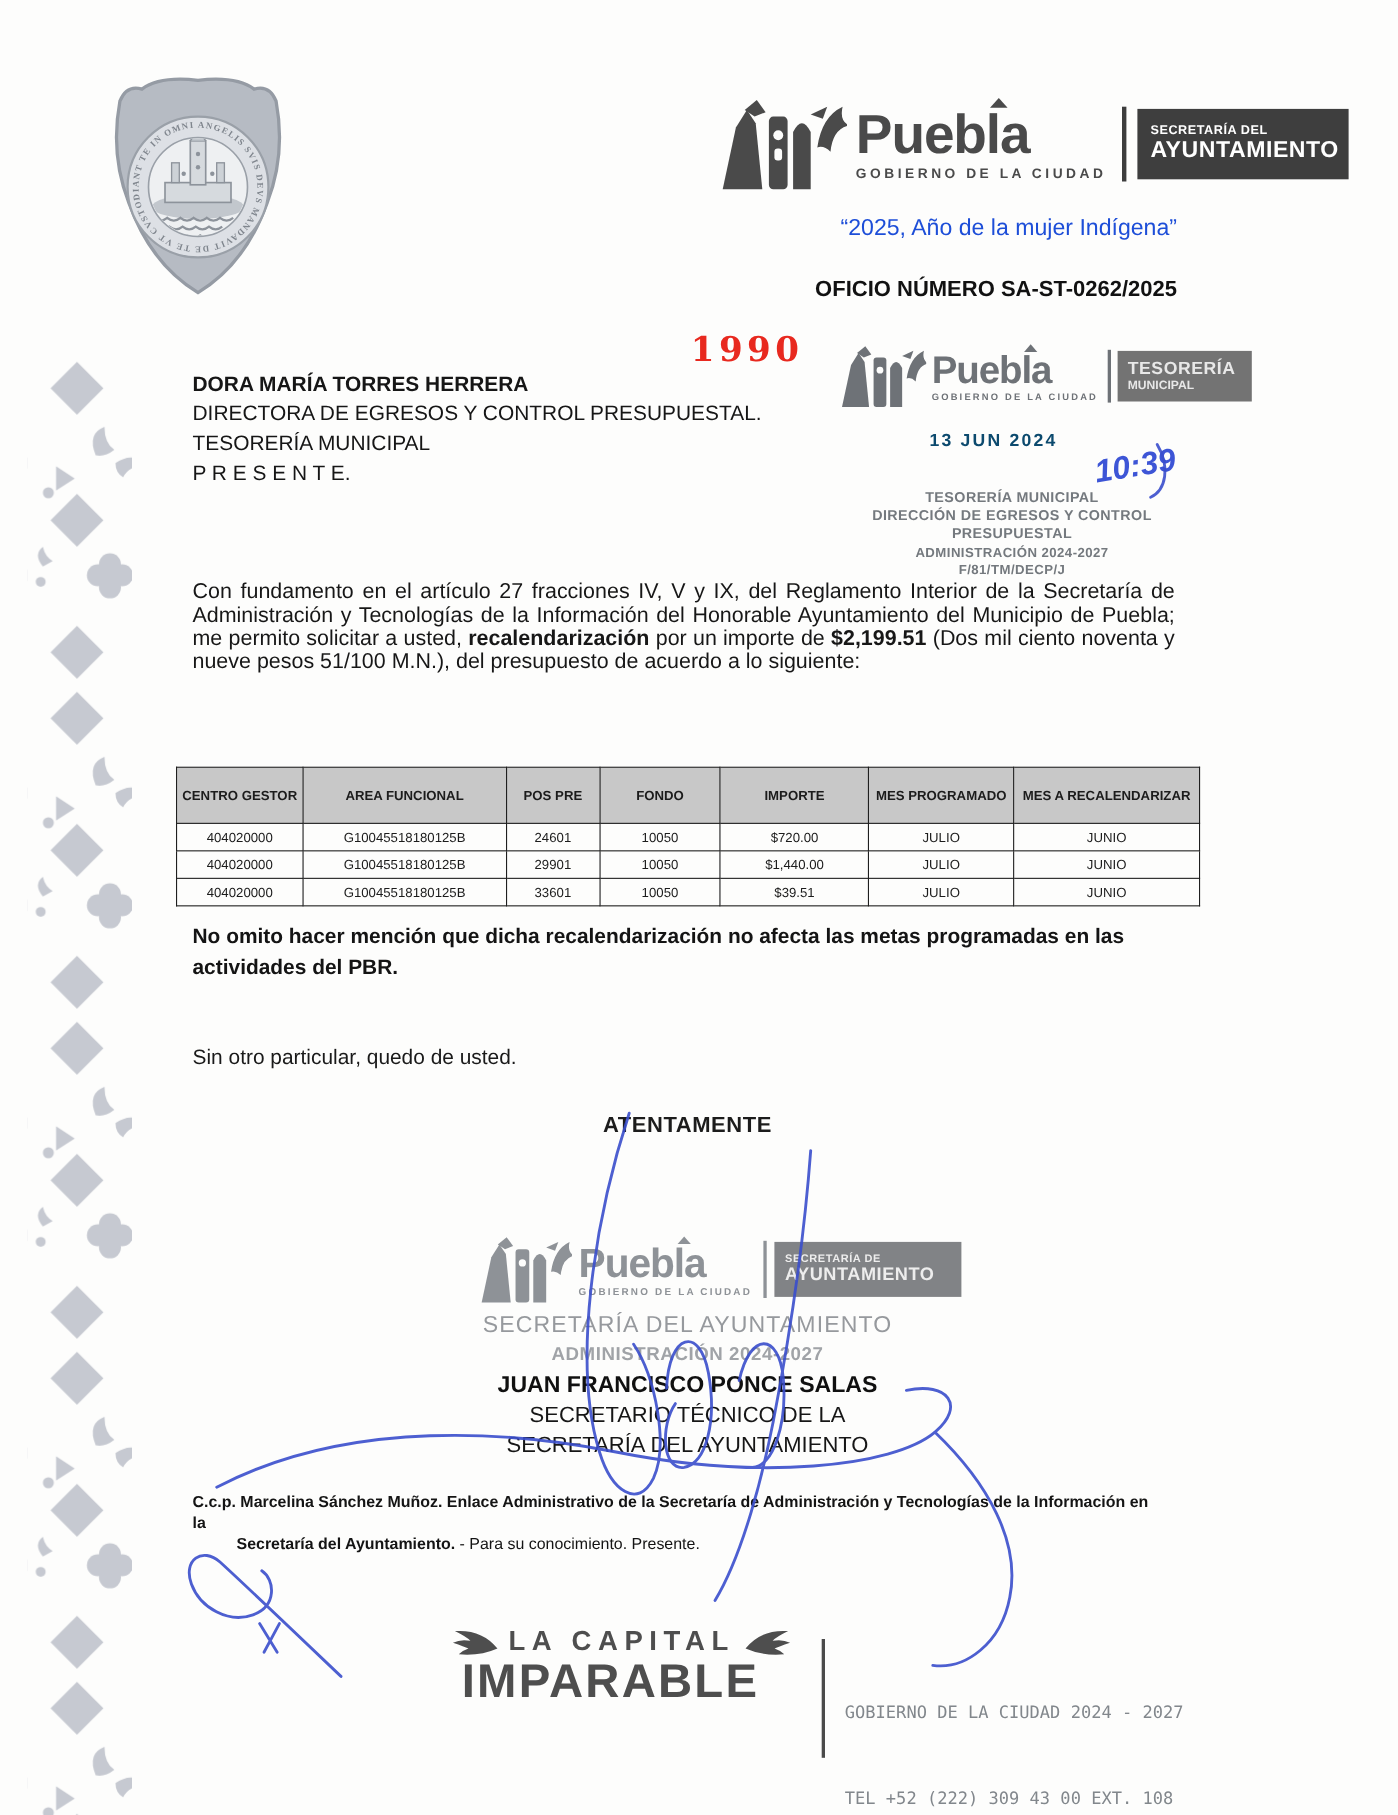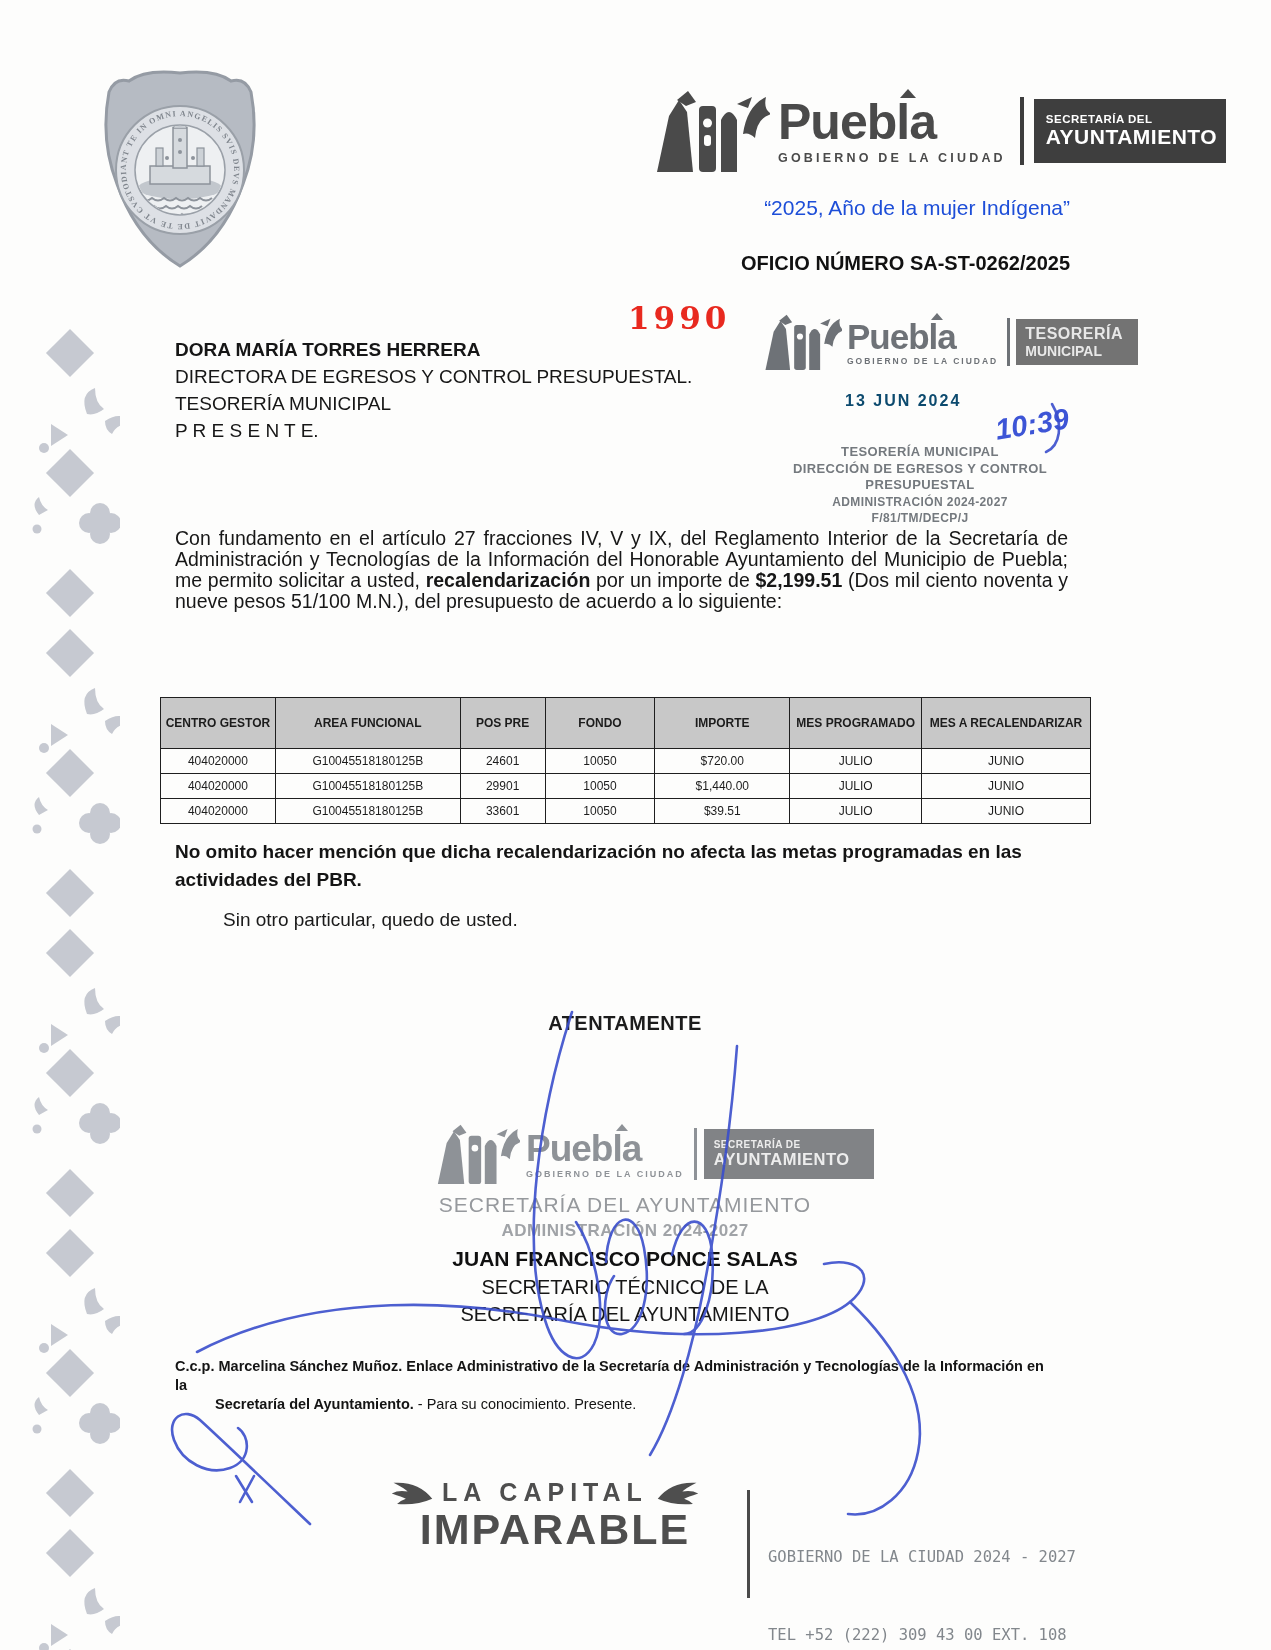--- a/index.html
+++ b/index.html
@@ -51,21 +51,21 @@
   .sig-box{background:#77797c;color:#ececec;display:flex;flex-direction:column;justify-content:center;padding:3px 10px;opacity:.92;}
   .sig-line1{font-size:21px;color:#96999d;letter-spacing:1px;}
   .sig-line2{font-size:17px;font-weight:bold;color:#a0a3a7;letter-spacing:.5px;}
   .signer-name{font-size:21px;font-weight:bold;color:#101010;}
   .signer-title{font-size:20px;color:#161616;}
 
   .ccp{font-size:14.5px;line-height:19px;color:#141414;}
   .ccp .b{font-weight:bold;}
 
   .capital{text-align:center;color:#4e4e4e;}
-  .capital-top{display:flex;align-items:center;justify-content:flex-start;gap:8px;}
+  .capital-top{display:flex;align-items:center;justify-content:flex-end;gap:8px;}
   .capital-l1{font-size:25px;font-weight:bold;letter-spacing:6px;}
   .capital-l2{font-size:43px;font-weight:900;letter-spacing:2px;margin-top:-2px;}
 
   .addr{font-family:"DejaVu Sans Mono",monospace;font-size:15.5px;line-height:26px;color:#82878c;white-space:pre;}
   .addr-divider{background:#4a4a4a;}
 </style>
 </head>
 <body>
 
 <div class="page">
@@ -184,21 +184,21 @@
     <div style="margin-left:5px;">
       <div class="wordmark st-gray" style="font-size:35px;">
         <span>Puebla</span>
         <div class="b-hat" style="left:84px;top:-6px;border-bottom-color:#6e7277;border-left-width:6px;border-right-width:6px;border-bottom-width:7px;"></div>
       </div>
       <div class="tagline st-gray" style="font-size:8.5px;letter-spacing:2px;margin-top:2px;">GOBIERNO DE LA CIUDAD</div>
     </div>
     <div class="logo-divider" style="width:3px;height:48px;margin:0 6px 0 9px;background:#6e7277;"></div>
     <div class="st-box" style="width:104px;height:40px;">
       <div style="font-size:16px;font-weight:bold;letter-spacing:.5px;">TESORERÍA</div>
-      <div style="font-size:14px;font-weight:bold;">MUNICIPAL</div>
+      <div style="font-size:11px;font-weight:bold;">MUNICIPAL</div>
     </div>
   </div>
 
   <div class="abs st-date" style="left:845px;top:392px;">13 JUN 2024</div>
   <div class="abs st-time" style="left:995px;top:408px;">10:39</div>
 
   <div class="abs st-lines" style="left:770px;top:444px;width:300px;">
     <div>TESORERÍA MUNICIPAL</div>
     <div>DIRECCIÓN DE EGRESOS Y CONTROL</div>
     <div>PRESUPUESTAL</div>
@@ -256,21 +256,21 @@
         <td>33601</td>
         <td>10050</td>
         <td>$39.51</td>
         <td>JULIO</td>
         <td>JUNIO</td>
       </tr>
     </tbody>
   </table>
 
   <div class="abs note" style="left:175px;top:838px;width:905px;">No omito hacer mención que dicha recalendarización no afecta las metas programadas en las actividades del PBR.</div>
-  <div class="abs closing" style="left:175px;top:909px;margin-left:48px;">Sin otro particular, quedo de usted.</div>
+  <div class="abs closing" style="left:175px;top:951px;">Sin otro particular, quedo de usted.</div>
 
   <div class="abs center-col atent" style="left:160px;top:1012px;width:930px;">ATENTAMENTE</div>
 
   <div class="abs brandrow" style="left:432px;top:1116px;height:76px;">
     <svg width="88" height="66" viewBox="0 0 120 90">
       <g fill="#8e9297">
         <path d="M8,86 L20,30 L30,14 L38,26 L44,86 Z"></path>
         <path d="M28,14 l11,-9 l8,11 l-10,4 z"></path>
         <rect x="50" y="20" width="17" height="66" rx="4"></rect>
         <circle cx="58.5" cy="37" r="4.5" fill="#fdfdfc"></circle>

